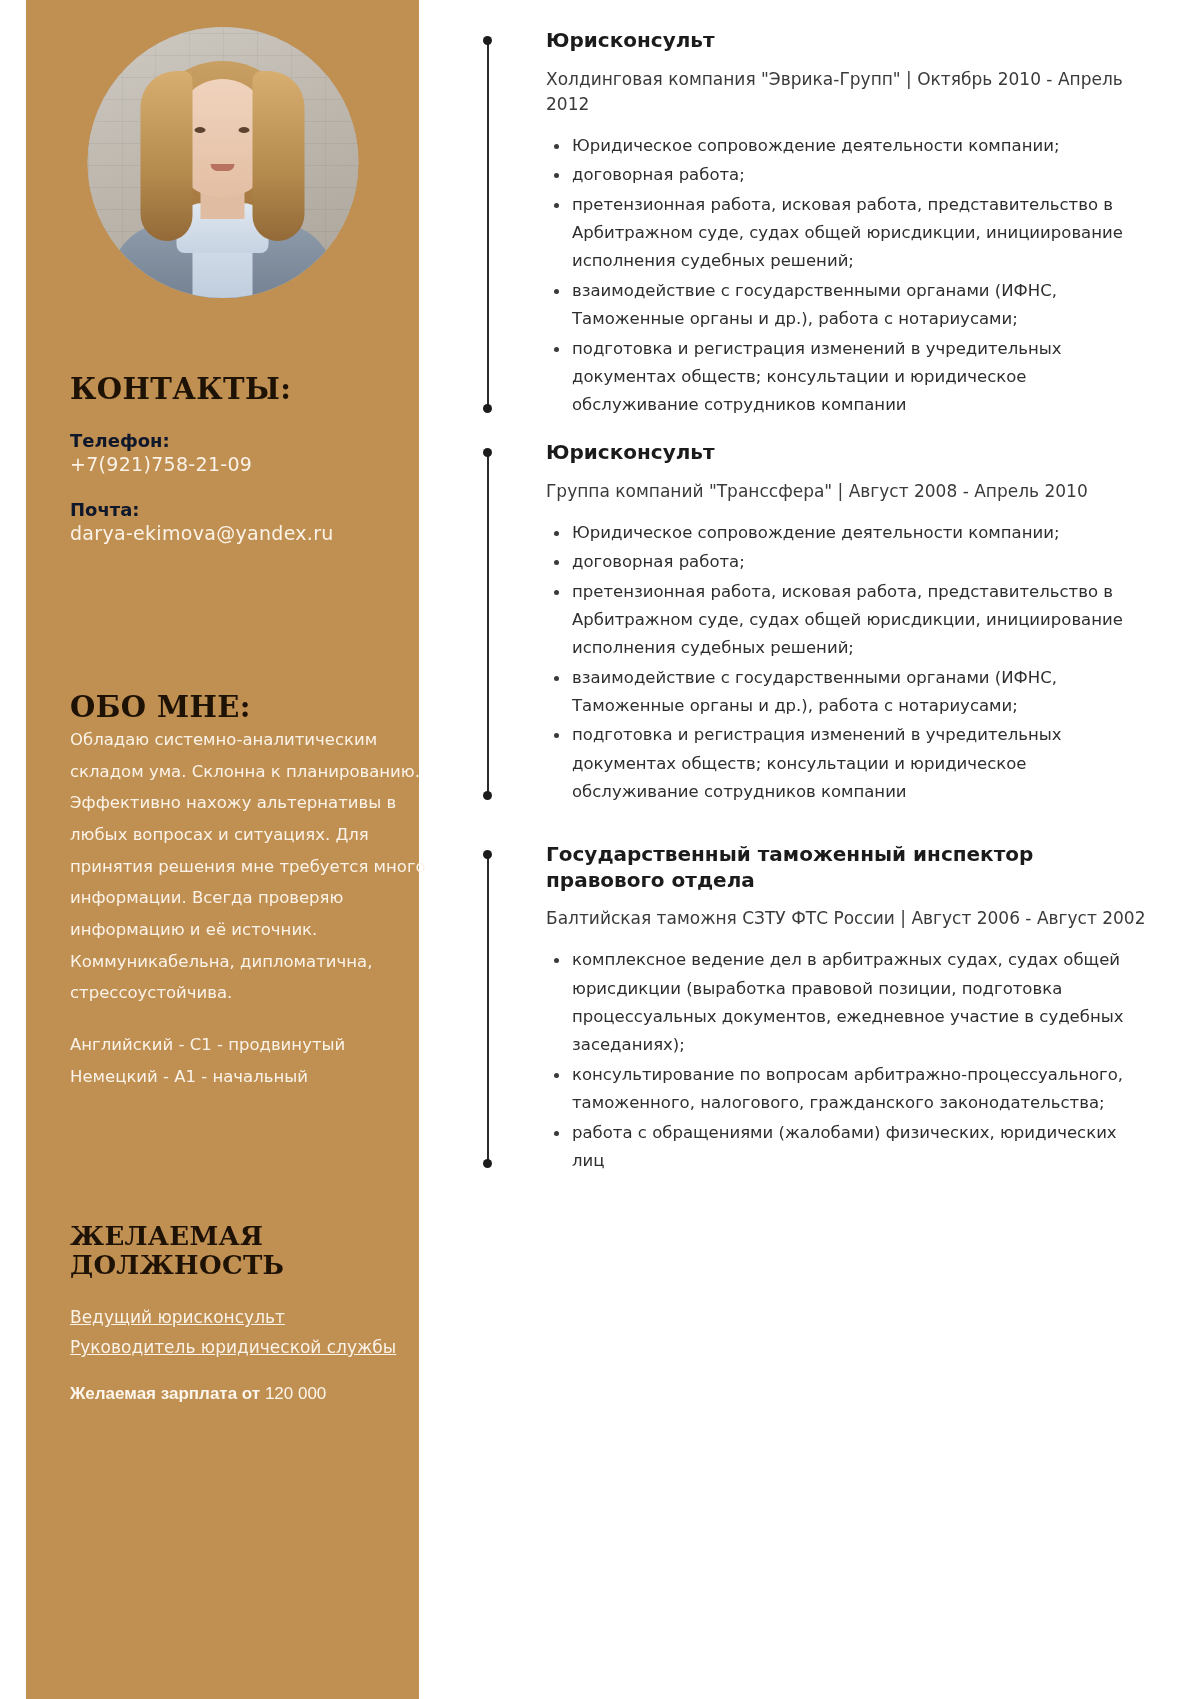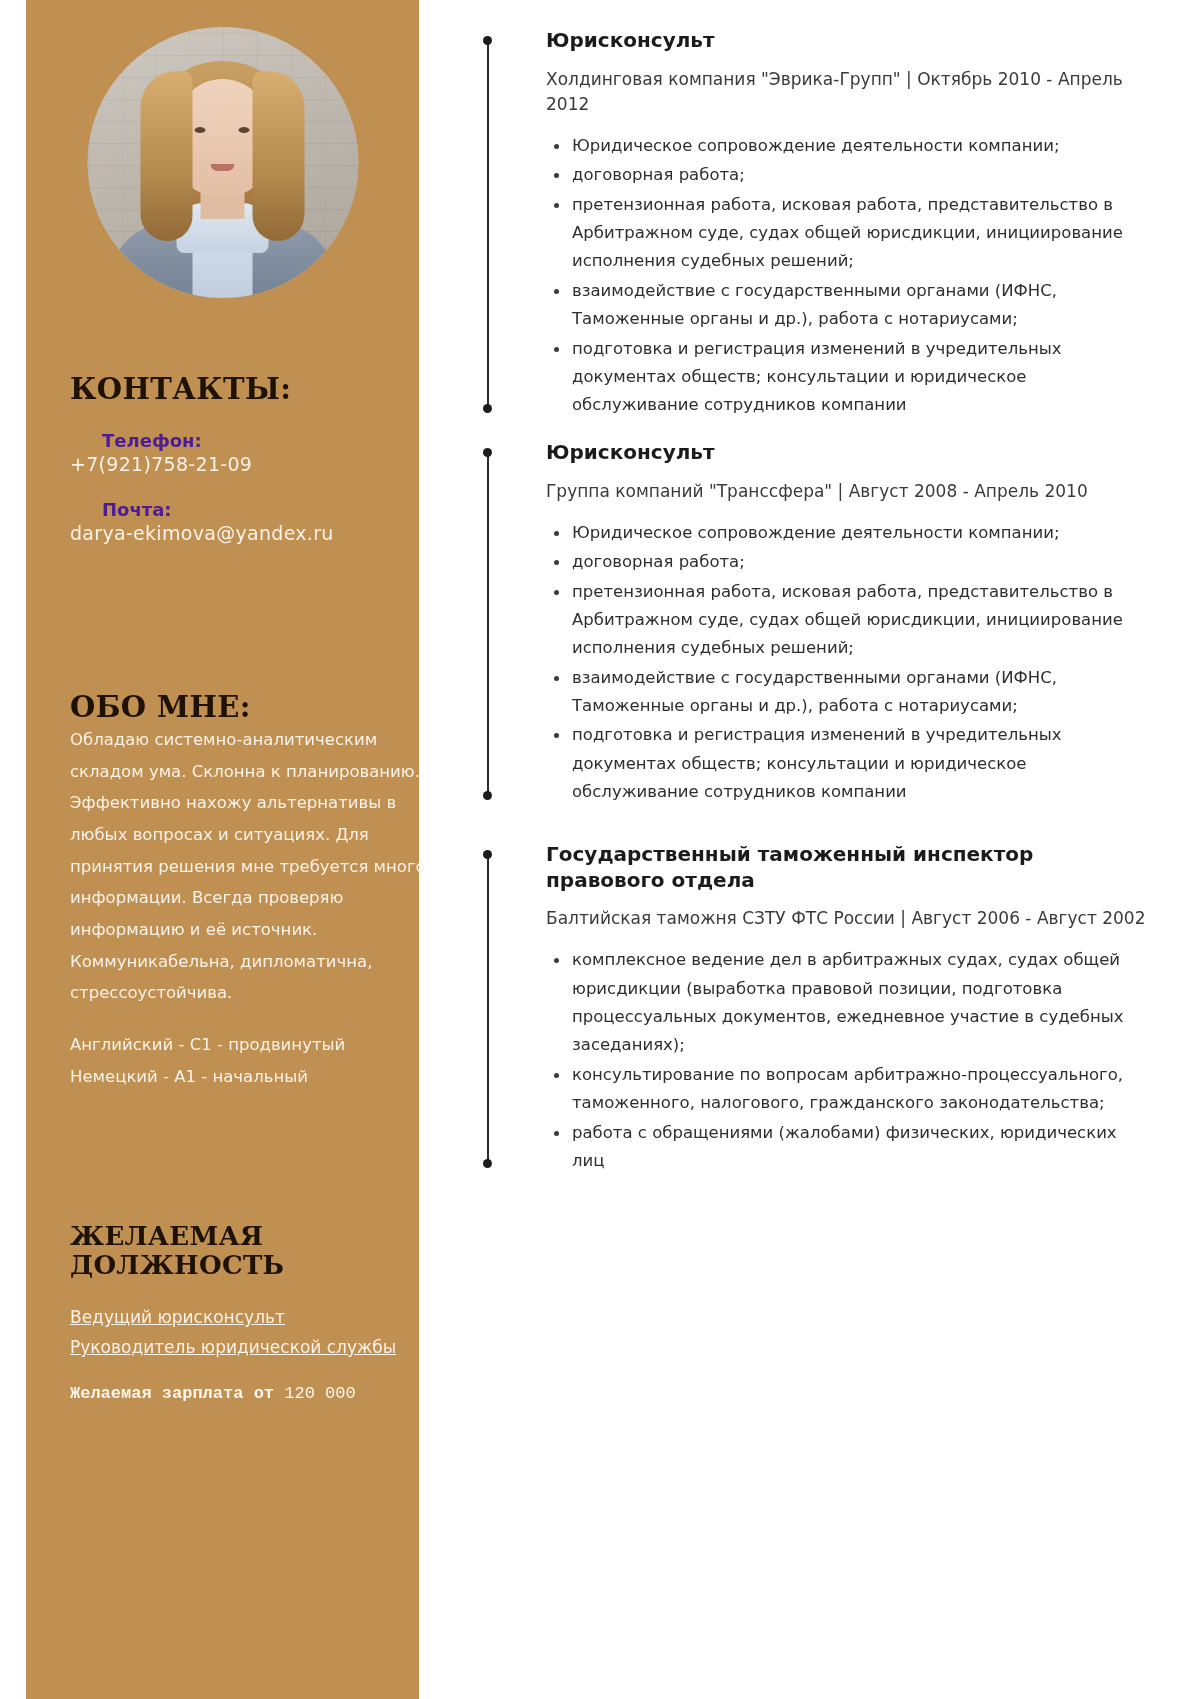--- a/index.html
+++ b/index.html
@@ -139,22 +139,21 @@
     line-height: 1.12;
     letter-spacing: 0.3px;
   }
 
   .contacts-block { position: absolute; left: 44px; top: 372px; width: 350px; }
   .contact-item { margin-top: 24px; }
   .contact-label {
     font-family: "DejaVu Sans", sans-serif;
     font-weight: bold;
     font-size: 18px;
-    color: #4c1d95;
-    margin-left: 32px;
+    color: #0f172a;
   }
   .contact-value {
     font-family: "DejaVu Sans", sans-serif;
     font-size: 19px;
     color: #fbf3e8;
     margin-top: 2px;
     letter-spacing: 0.3px;
   }
 
   .about-block { position: absolute; left: 44px; top: 690px; width: 356px; }
@@ -177,21 +176,21 @@
   .desired-item {
     font-family: "DejaVu Sans", sans-serif;
     font-size: 17px;
     color: #fbf3e8;
     line-height: 1.4;
     margin-bottom: 6px;
     text-decoration: underline;
   }
   .salary-line {
     margin-top: 24px;
-    font-family: Liberation Mono, monospace;
+    font-family: Liberation Sans, sans-serif;
     font-size: 17px;
     color: #fdf6ec;
   }
   .salary-line b { font-weight: bold; }
 
   
   .main {
     position: absolute;
     left: 450px;
     top: 0;

